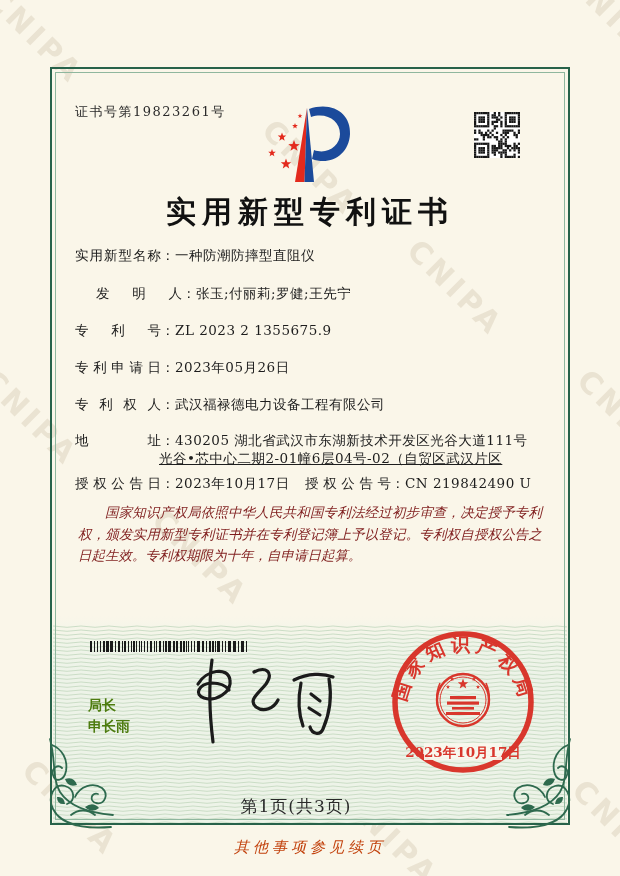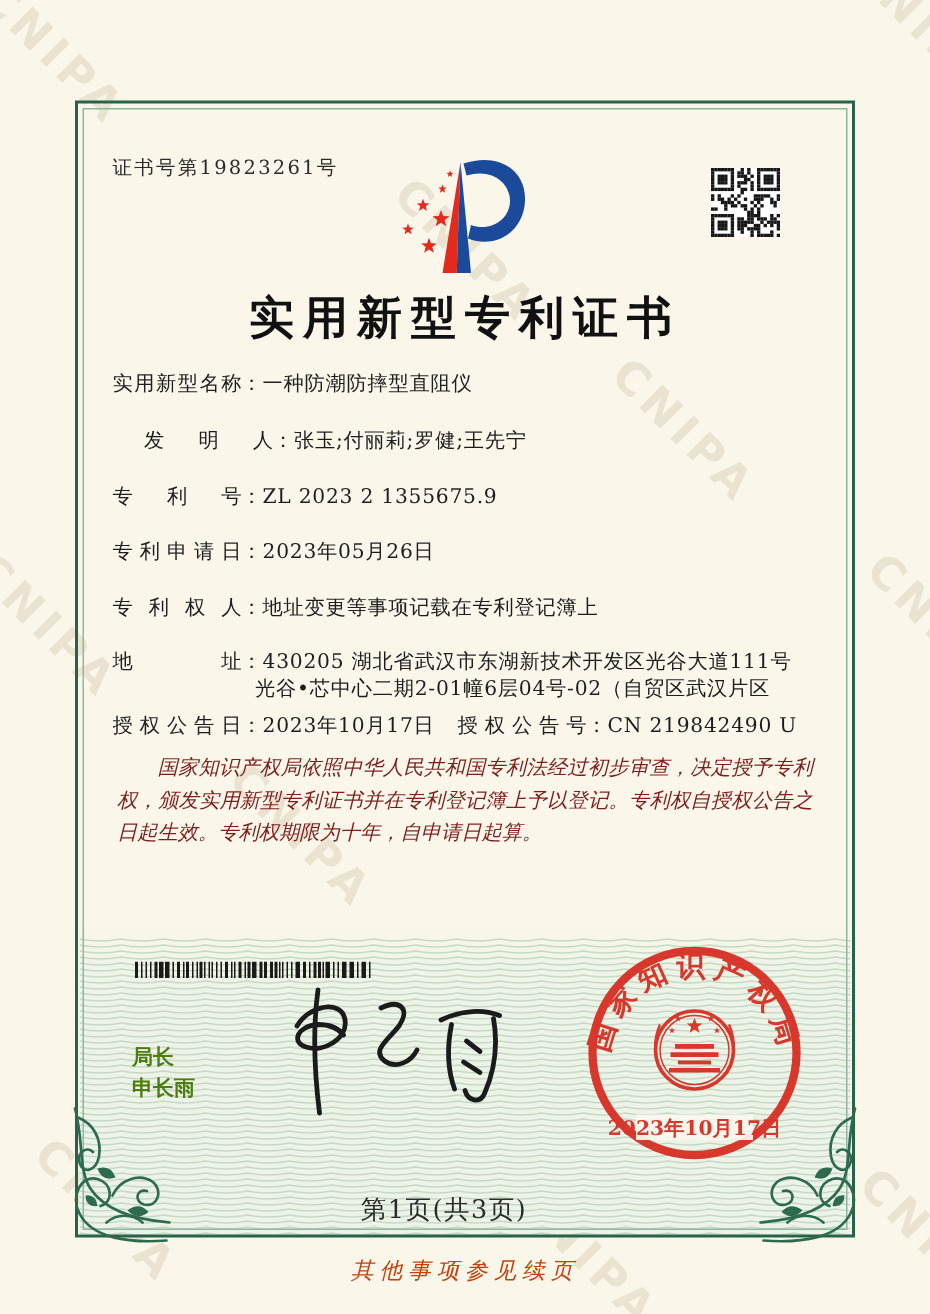--- a/index.html
+++ b/index.html
@@ -32,21 +32,21 @@
   .logo{left:255px;top:96px;width:100px;height:90px;z-index:5;}
   .qr{left:474px;top:112px;width:46px;height:46px;z-index:5;background:#fff;}
   .title{
     left:50px;top:192px;width:520px;text-align:center;z-index:5;
     font-size:30px;font-weight:bold;letter-spacing:6px;color:#111;
   }
   .row{left:75px;width:475px;font-size:13.5px;z-index:5;color:#1d1d1d;}
   .flabel{display:inline-block;width:86px;text-align:justify;text-align-last:justify;vertical-align:top;}
   .fcolon{display:inline-block;width:14px;}
   .fvalue{letter-spacing:0.5px;}
-  .addr2{position:absolute;left:95px;top:18px;white-space:nowrap;letter-spacing:0.5px;}
+  .addr2{position:absolute;left:84px;top:18px;white-space:nowrap;letter-spacing:0.5px;text-decoration:underline;}
   .pair2{position:absolute;left:230px;top:0;}
   .paras{left:78px;top:502px;width:464px;z-index:5;
     font-size:13.5px;line-height:21.5px;text-align:justify;
     font-style:italic;color:#7f1d1d;}
   .paras p{margin:0 0 2px 0;text-indent:2em;}
   .barcode{left:90px;top:641px;width:160px;height:11px;z-index:5;}
   .sig-titles{left:88px;top:695px;z-index:5;font-family:"DejaVu Sans","Liberation Sans",sans-serif;
     font-size:14px;font-weight:600;color:#4d7c0f;line-height:21px;}
   .signature{left:182px;top:650px;width:160px;height:98px;z-index:5;}
   .seal{left:389px;top:628px;width:148px;height:148px;z-index:6;}
@@ -403,21 +403,21 @@
 <div class="abs row" style="top:285px;margin-left:21px;">
   <span class="flabel">发明人</span><span class="fcolon">：</span><span class="fvalue">张玉;付丽莉;罗健;王先宁</span>
 </div>
 <div class="abs row" style="top:322px;">
   <span class="flabel">专利号</span><span class="fcolon">：</span><span class="fvalue">ZL 2023 2 1355675.9</span>
 </div>
 <div class="abs row" style="top:359px;">
   <span class="flabel">专利申请日</span><span class="fcolon">：</span><span class="fvalue">2023年05月26日</span>
 </div>
 <div class="abs row" style="top:396px;">
-  <span class="flabel">专利权人</span><span class="fcolon">：</span><span class="fvalue">地址变更等事项记载在专利登记簿上</span>
+  <span class="flabel">专利权人</span><span class="fcolon">：</span><span class="fvalue">武汉福禄德电力设备工程有限公司</span>
 </div>
 <div class="abs row" style="top:432px;height:38px;">
   <span class="flabel">地址</span><span class="fcolon">：</span><span class="fvalue">430205 湖北省武汉市东湖新技术开发区光谷大道111号</span>
   <span class="addr2">光谷•芯中心二期2-01幢6层04号-02（自贸区武汉片区</span>
 </div>
 <div class="abs row" style="top:475px;">
   <span class="flabel">授权公告日</span><span class="fcolon">：</span><span class="fvalue">2023年10月17日</span>
   <span class="pair2">
     <span class="flabel">授权公告号</span><span class="fcolon">：</span><span class="fvalue">CN 219842490 U</span>
   </span>

